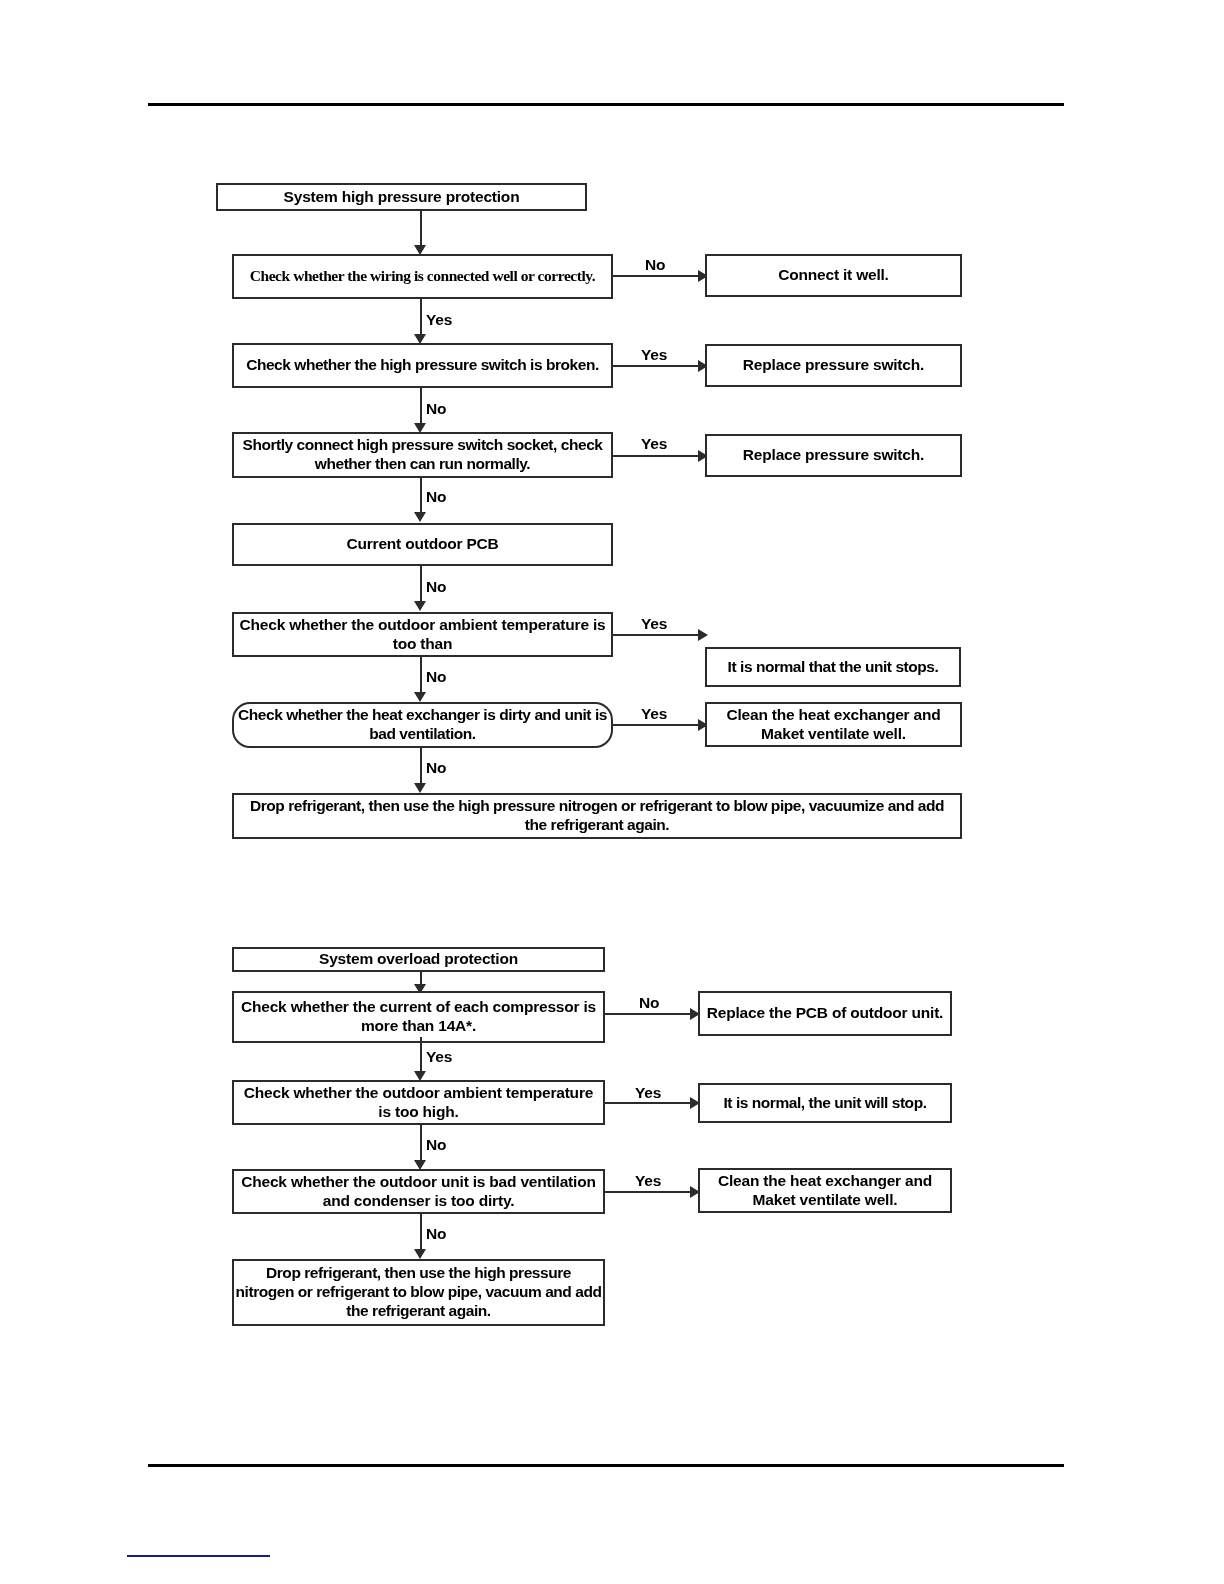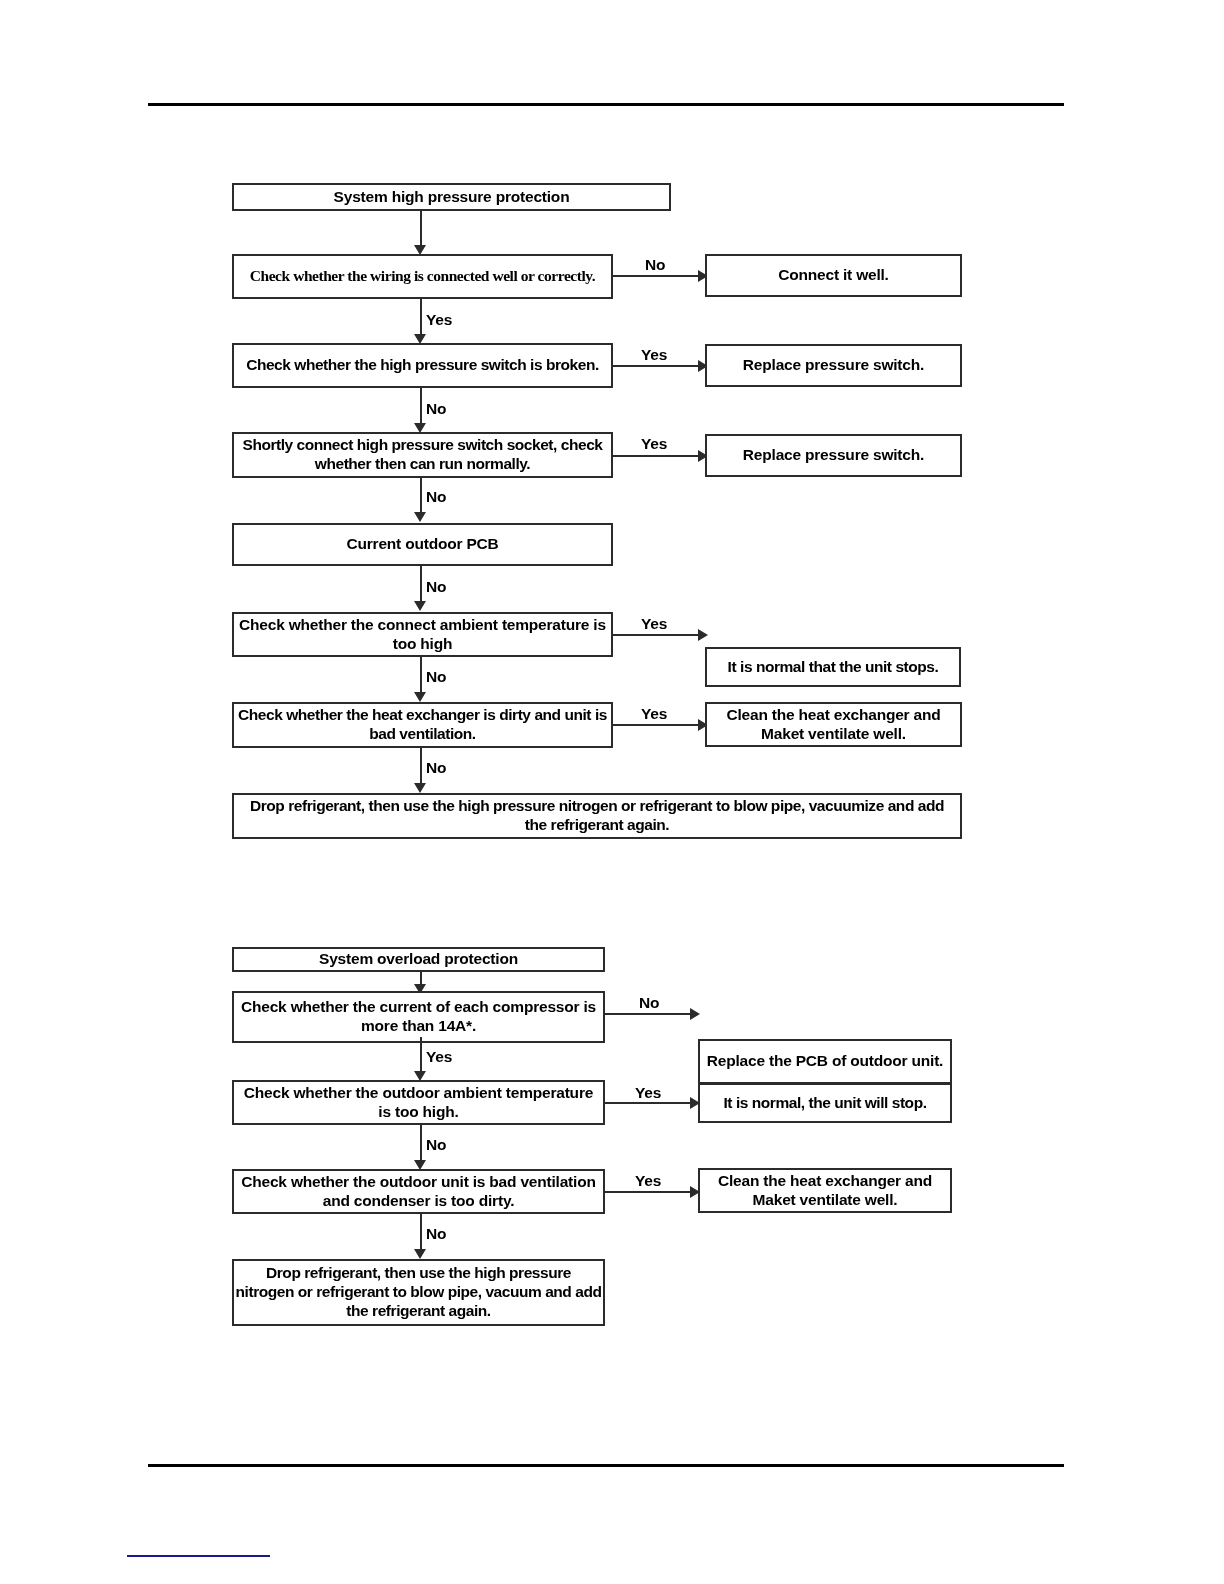--- a/index.html
+++ b/index.html
@@ -101,21 +101,21 @@
 </style>
 </head>
 <body>
 
 <div class="page-rule header"></div>
 <div class="page-rule footer"></div>
 <div class="footnote-rule"></div>
 
 <div class="flow" id="flow-high-pressure">
 
-  <div class="node" style="left:232px; top:183px; width:439px; height:28px;">System high pressure protection</div>
+  <div class="node" style="left:216px; top:183px; width:371px; height:28px;">System high pressure protection</div>
 
   <div class="vline" style="left:420px; top:211px; height:39px;"></div>
   <div class="varrow" style="left:414px; top:245px;"></div>
 
   <div class="node wide-text" style="left:232px; top:254px; width:381px; height:45px;font-family:Liberation Serif, serif;">Check whether the wiring is connected well or correctly.</div>
 
   <div class="hline" style="left:613px; top:275px; width:87px;"></div>
   <div class="harrow" style="left:698px; top:270px;"></div>
   <div class="edge-label" style="left:645px; top:257px;">No</div>
 
@@ -148,33 +148,33 @@
   <div class="vline" style="left:420px; top:478px; height:38px;"></div>
   <div class="varrow" style="left:414px; top:512px;"></div>
   <div class="edge-label" style="left:426px; top:489px;">No</div>
 
   <div class="node" style="left:232px; top:523px; width:381px; height:43px;">Current outdoor PCB</div>
 
   <div class="vline" style="left:420px; top:566px; height:38px;"></div>
   <div class="varrow" style="left:414px; top:601px;"></div>
   <div class="edge-label" style="left:426px; top:579px;">No</div>
 
-  <div class="node" style="left:232px; top:612px; width:381px; height:45px;">Check whether the connect ambient temperature is too high</div>
+  <div class="node" style="left:232px; top:612px; width:381px; height:45px;">Check whether the outdoor ambient temperature is too than</div>
 
   <div class="hline" style="left:613px; top:634px; width:87px;"></div>
   <div class="harrow" style="left:698px; top:629px;"></div>
   <div class="edge-label" style="left:641px; top:616px;">Yes</div>
 
   <div class="node tight" style="left:705px; top:647px; width:256px; height:40px;text-align:right;">It is normal that the unit stops.</div>
 
   <div class="vline" style="left:420px; top:657px; height:38px;"></div>
   <div class="varrow" style="left:414px; top:692px;"></div>
   <div class="edge-label" style="left:426px; top:669px;">No</div>
 
-  <div class="node tight" style="left:232px; top:702px; width:381px; height:46px;">Check whether the heat exchanger is dirty and unit is bad ventilation.</div>
+  <div class="node tight" style="left:232px; top:702px; width:381px; height:46px;border-radius:18px;">Check whether the heat exchanger is dirty and unit is bad ventilation.</div>
 
   <div class="hline" style="left:613px; top:724px; width:87px;"></div>
   <div class="harrow" style="left:698px; top:719px;"></div>
   <div class="edge-label" style="left:641px; top:706px;">Yes</div>
 
   <div class="node" style="left:705px; top:702px; width:257px; height:45px;">Clean the heat exchanger and Maket ventilate well.</div>
 
   <div class="vline" style="left:420px; top:748px; height:38px;"></div>
   <div class="varrow" style="left:414px; top:783px;"></div>
   <div class="edge-label" style="left:426px; top:760px;">No</div>
@@ -188,21 +188,21 @@
 
   <div class="vline" style="left:420px; top:972px; height:17px;"></div>
   <div class="varrow" style="left:414px; top:984px;"></div>
 
   <div class="node" style="left:232px; top:991px; width:373px; height:52px;">Check whether the current of each compressor is more than 14A*.</div>
 
   <div class="hline" style="left:605px; top:1013px; width:87px;"></div>
   <div class="harrow" style="left:690px; top:1008px;"></div>
   <div class="edge-label" style="left:639px; top:995px;">No</div>
 
-  <div class="node" style="left:698px; top:991px; width:254px; height:45px;margin-top:48px;">Replace the PCB of outdoor unit.</div>
+  <div class="node" style="left:698px; top:991px; width:254px; height:45px;">Replace the PCB of outdoor unit.</div>
 
   <div class="vline" style="left:420px; top:1037px; height:38px;"></div>
   <div class="varrow" style="left:414px; top:1071px;"></div>
   <div class="edge-label" style="left:426px; top:1049px;">Yes</div>
 
   <div class="node" style="left:232px; top:1080px; width:373px; height:45px;">Check whether the outdoor ambient temperature is too high.</div>
 
   <div class="hline" style="left:605px; top:1102px; width:87px;"></div>
   <div class="harrow" style="left:690px; top:1097px;"></div>
   <div class="edge-label" style="left:635px; top:1085px;">Yes</div>

